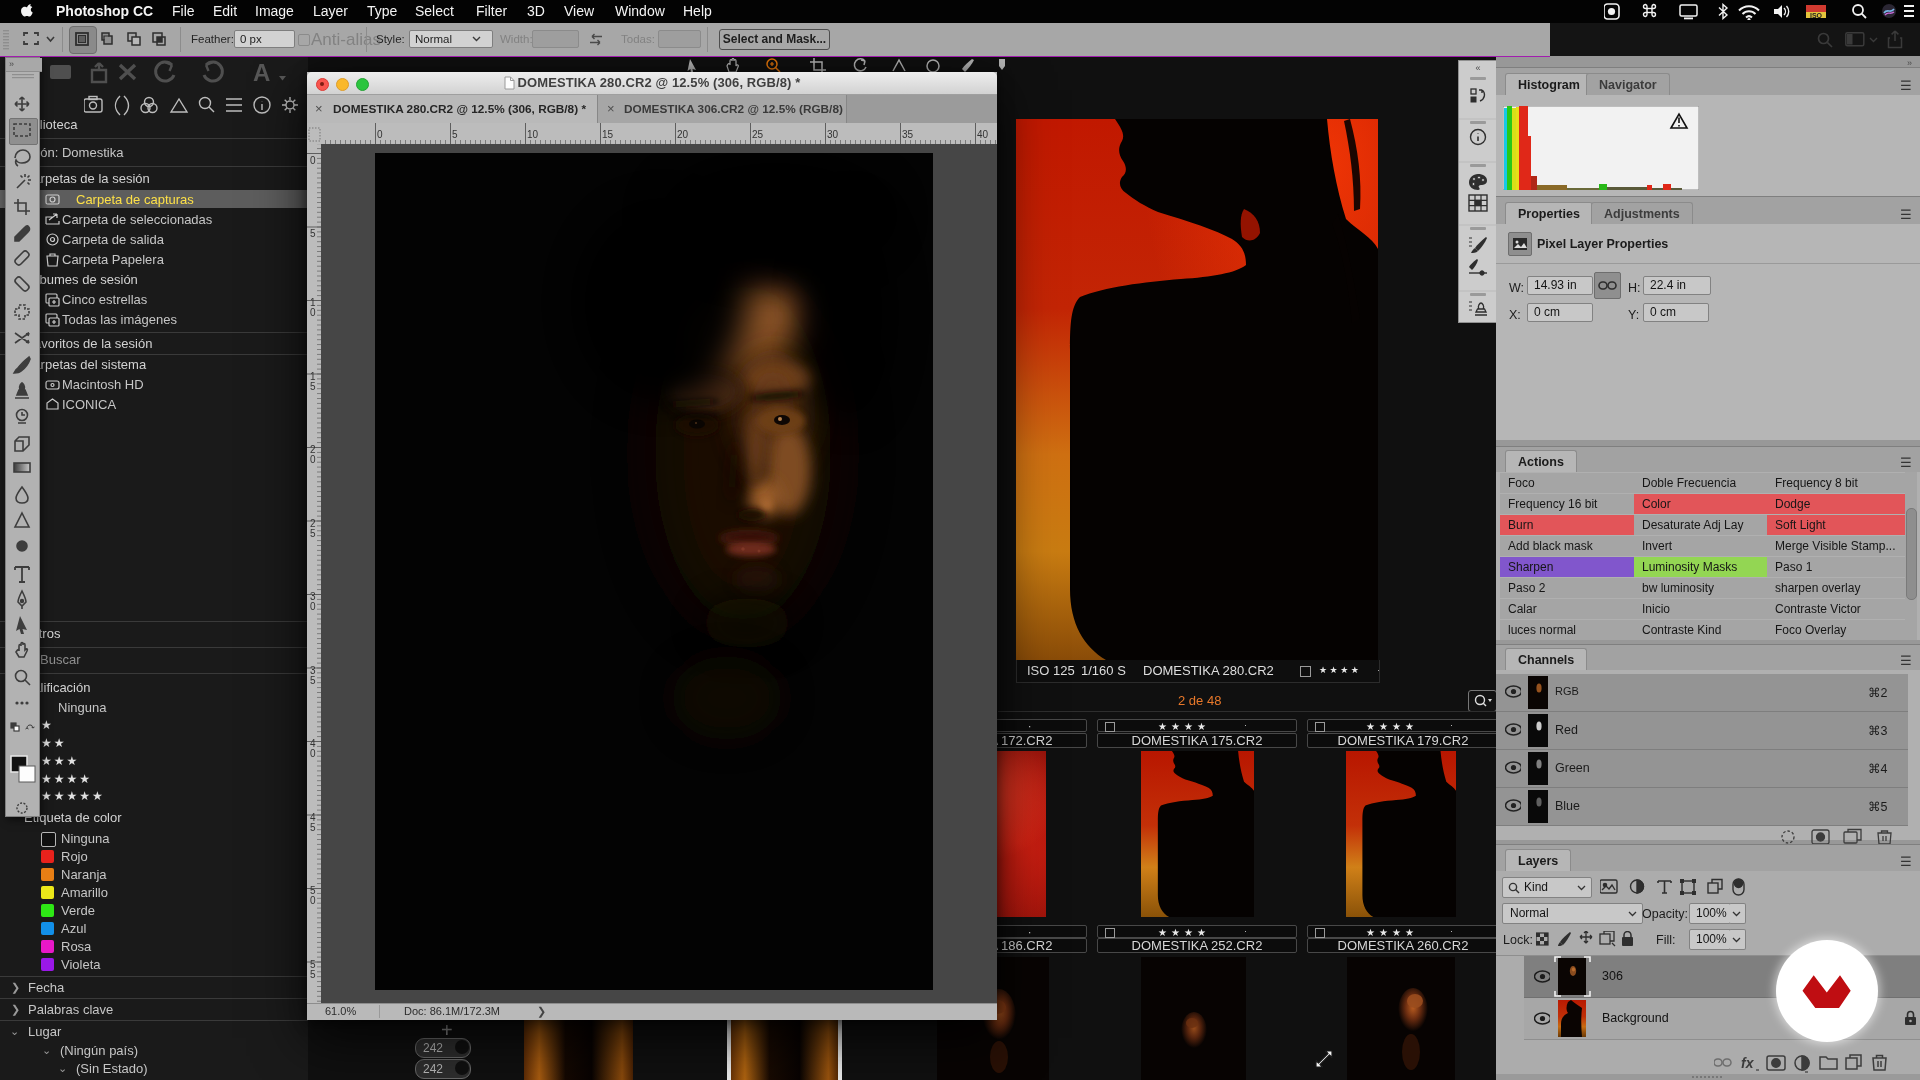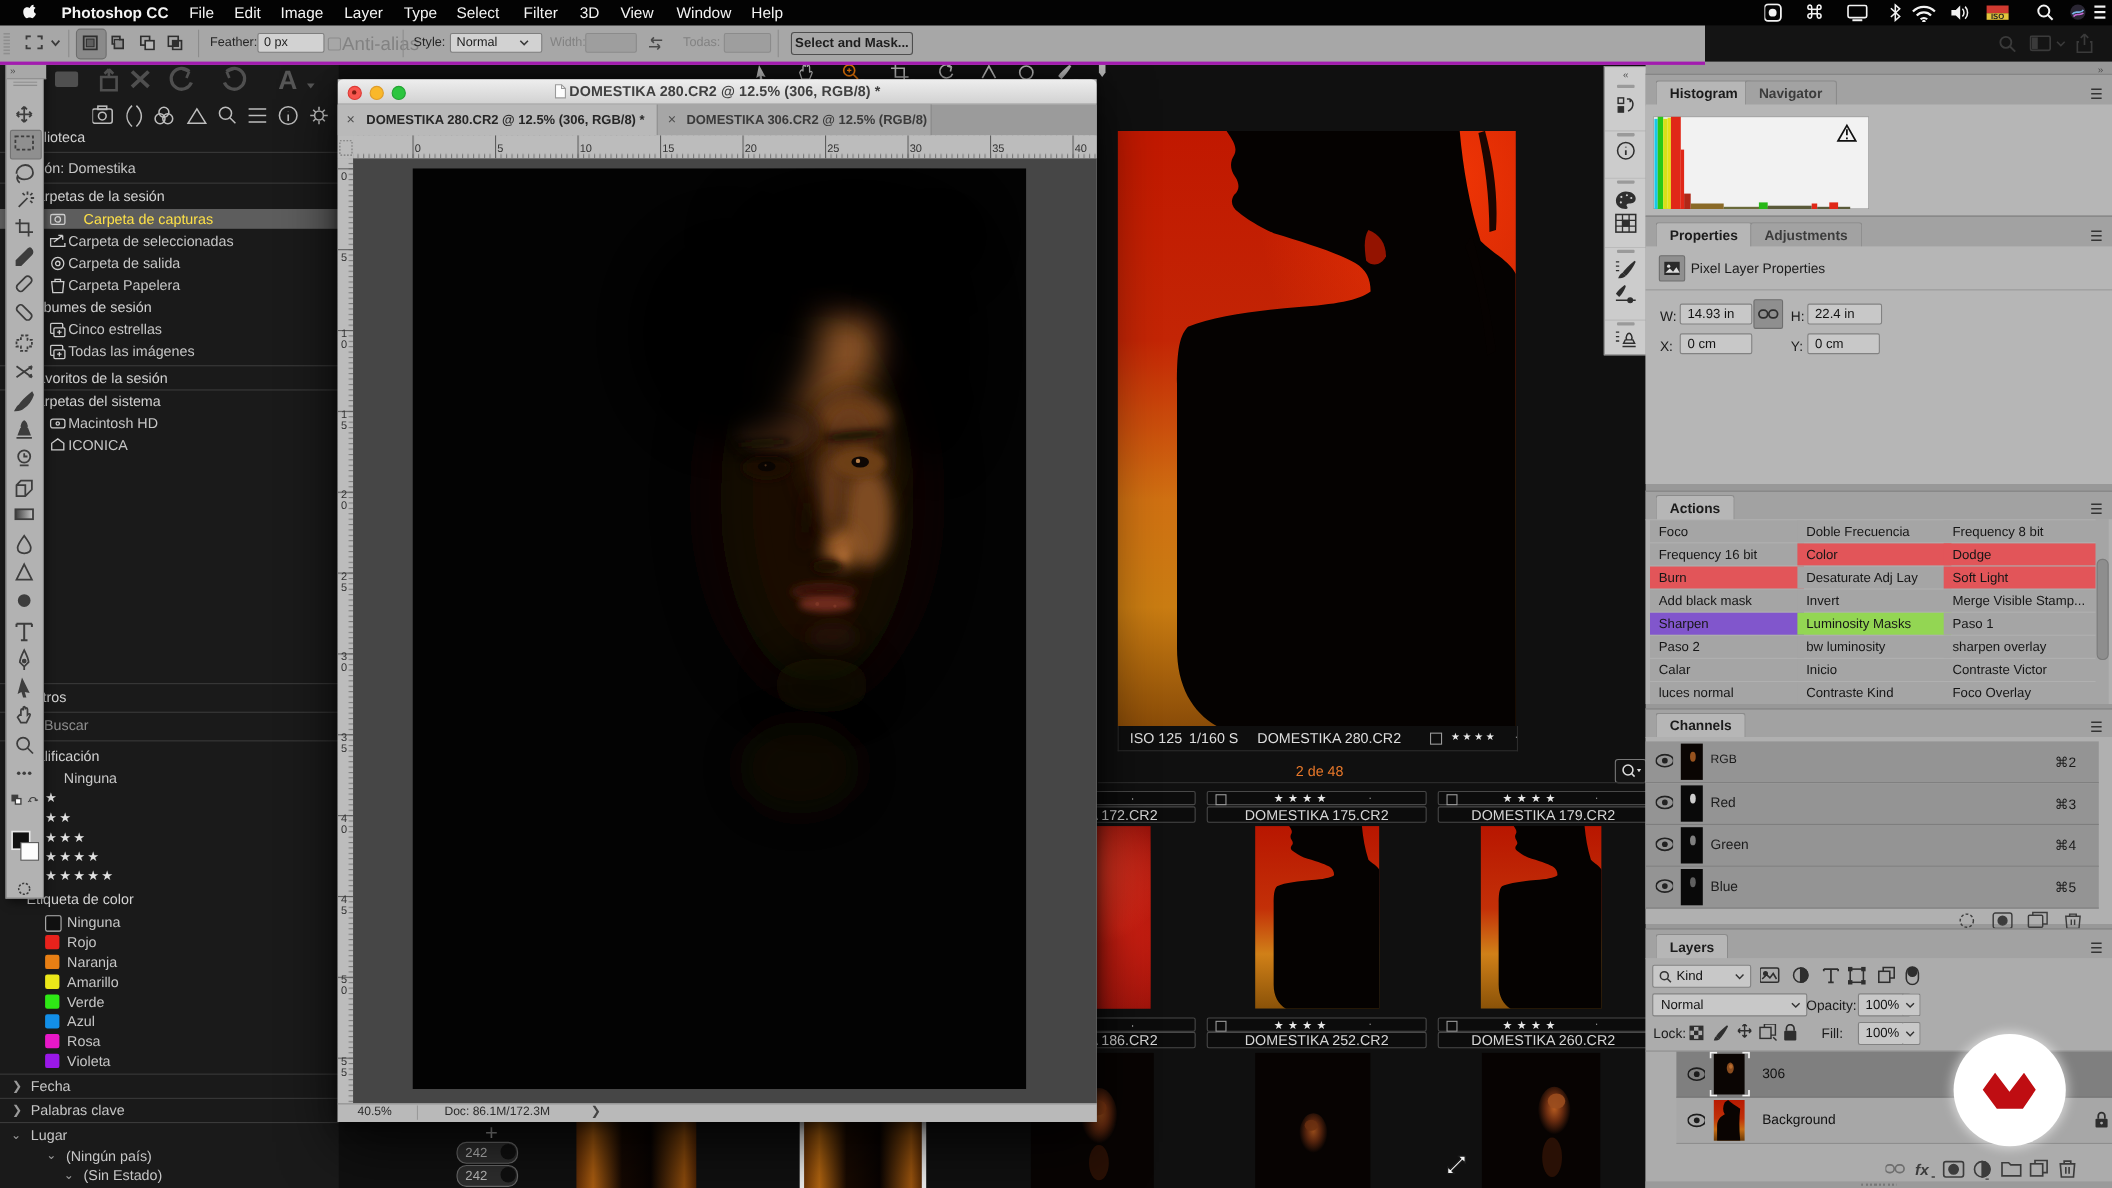--- a/index.html
+++ b/index.html
@@ -2,21 +2,21 @@
 <html><head>
 <meta charset="utf-8">
 <style>
   html,body{margin:0;padding:0;background:#000;}
   #s{position:relative;width:1920px;height:1080px;overflow:hidden;background:#141414;
      font-family:"Liberation Sans",sans-serif;}
   .abs{position:absolute;}
   #menubar{left:0;top:0;width:1920px;height:23px;background:#030303;color:#f4f4f4;
     font-size:14px;line-height:23px;z-index:60;}
   #menubar .mi{position:absolute;top:0;}
-  #optbar{left:0;top:23px;width:1550px;height:33px;background:#a7a7a7;border-bottom:3px solid #a21caf;
+  #optbar{left:0;top:23px;width:1550px;height:33px;background:#a7a7a7;border-bottom:1px solid #a21caf;
     z-index:59;font-size:12px;color:#252525;}
   .obx{position:absolute;top:0;height:33px;line-height:33px;}
   .ipt{position:absolute;background:#c9c9c9;border:1px solid #7e7e7e;border-radius:2px;
     font-size:12px;color:#1d1d1d;line-height:17px;padding-left:5px;}
   .iptd{background:#9e9e9e;border:1px solid #8b8b8b;}
   #c1{left:0;top:56px;width:1920px;height:1024px;background:#101010;z-index:1;}
   .c1t{position:absolute;color:#c6c6c6;font-size:13px;white-space:nowrap;}
   .c1h{color:#d2d2d2;}
   .sw{position:absolute;width:13px;height:13px;border-radius:2px;}
   .fsbox{position:absolute;border:1px solid #484848;border-radius:2px;background:#0c0c0c;}
@@ -648,21 +648,21 @@
         <ellipse cx="376" cy="396" rx="25" ry="7.5" fill="#6e2a1c" filter="url(#b4)"></ellipse>
         <circle cx="368" cy="396" r="1.8" fill="#9a4a38" opacity="0.4"></circle>
         <circle cx="384" cy="398" r="1.5" fill="#9a4a38" opacity="0.4"></circle>
         <ellipse cx="375" cy="384" rx="27" ry="2.2" fill="#200c06" filter="url(#b4)"></ellipse>
         <ellipse cx="382" cy="426" rx="22" ry="13" fill="#2e180a" filter="url(#b8)" opacity="0.6"></ellipse>
         <ellipse cx="372" cy="470" rx="45" ry="25" fill="#110903" filter="url(#b18)" opacity="0.75"></ellipse>
         <ellipse cx="352" cy="545" rx="55" ry="42" fill="#120904" filter="url(#b18)" opacity="0.6"></ellipse>
       </svg>
     </div>
     <div id="statusbar">
-      <span style="position:absolute;left:18px">40.5%</span>
+      <span style="position:absolute;left:18px">61.0%</span>
       <div style="position:absolute;left:72px;top:2px;width:1px;height:13px;background:#999"></div>
       <span style="position:absolute;left:97px">Doc: 86.1M/172.3M</span>
       <span style="position:absolute;left:230px;color:#444">❯</span>
       <div style="position:absolute;left:0;top:0;width:690px;height:1px;background:#8d8d8d"></div>
     </div>
   </div>
 
   <div id="minidock" class="abs">
     <div style="position:absolute;left:0;top:0;width:38px;height:14px;text-align:center;color:#4a4a4a;font-size:9px;line-height:14px">«</div>
     <svg width="38" height="260" viewBox="0 0 38 260">
@@ -754,21 +754,21 @@
       <span class="ham" style="top:5px">☰</span>
     </div>
     <div class="pbody" style="top:168px;height:216px">
       <div style="position:absolute;left:12px;top:8px;width:22px;height:22px;background:#8f8f8f;border:1px solid #6e6e6e;border-radius:2px">
         <svg width="22" height="22">
             <rect x="4" y="5" width="14" height="12" fill="#2a2a2a"></rect>
             <circle cx="8" cy="9" r="1.5" fill="#ddd"></circle>
             <path d="M5 15 l4 -4 3 3 3 -4 3 5 z" fill="#ddd"></path>
           </svg>
       </div>
-      <span style="position:absolute;left:41px;top:13px;font-weight:normal;font-size:12.5px">Pixel Layer Properties</span>
+      <span style="position:absolute;left:41px;top:13px;font-weight:bold;font-size:12.5px">Pixel Layer Properties</span>
       <div style="position:absolute;left:0;top:39px;width:424px;height:1px;background:#9a9a9a"></div>
       <span style="position:absolute;left:13px;top:57px;font-size:12.5px">W:</span>
       <div class="cbox" style="left:31px;top:52px;width:58px;height:17px;line-height:17px;padding-left:6px">14.93 in</div>
       <div style="position:absolute;left:98px;top:48px;width:25px;height:25px;background:#8f8f8f;border:1px solid #6e6e6e;border-radius:2px">
         <svg width="25" height="25">
             <g fill="none" stroke="#2e2e2e" stroke-width="1.6">
               <rect x="4" y="9" width="8" height="7" rx="3.5"></rect>
               <rect x="13" y="9" width="8" height="7" rx="3.5"></rect>
             </g>
           </svg>

